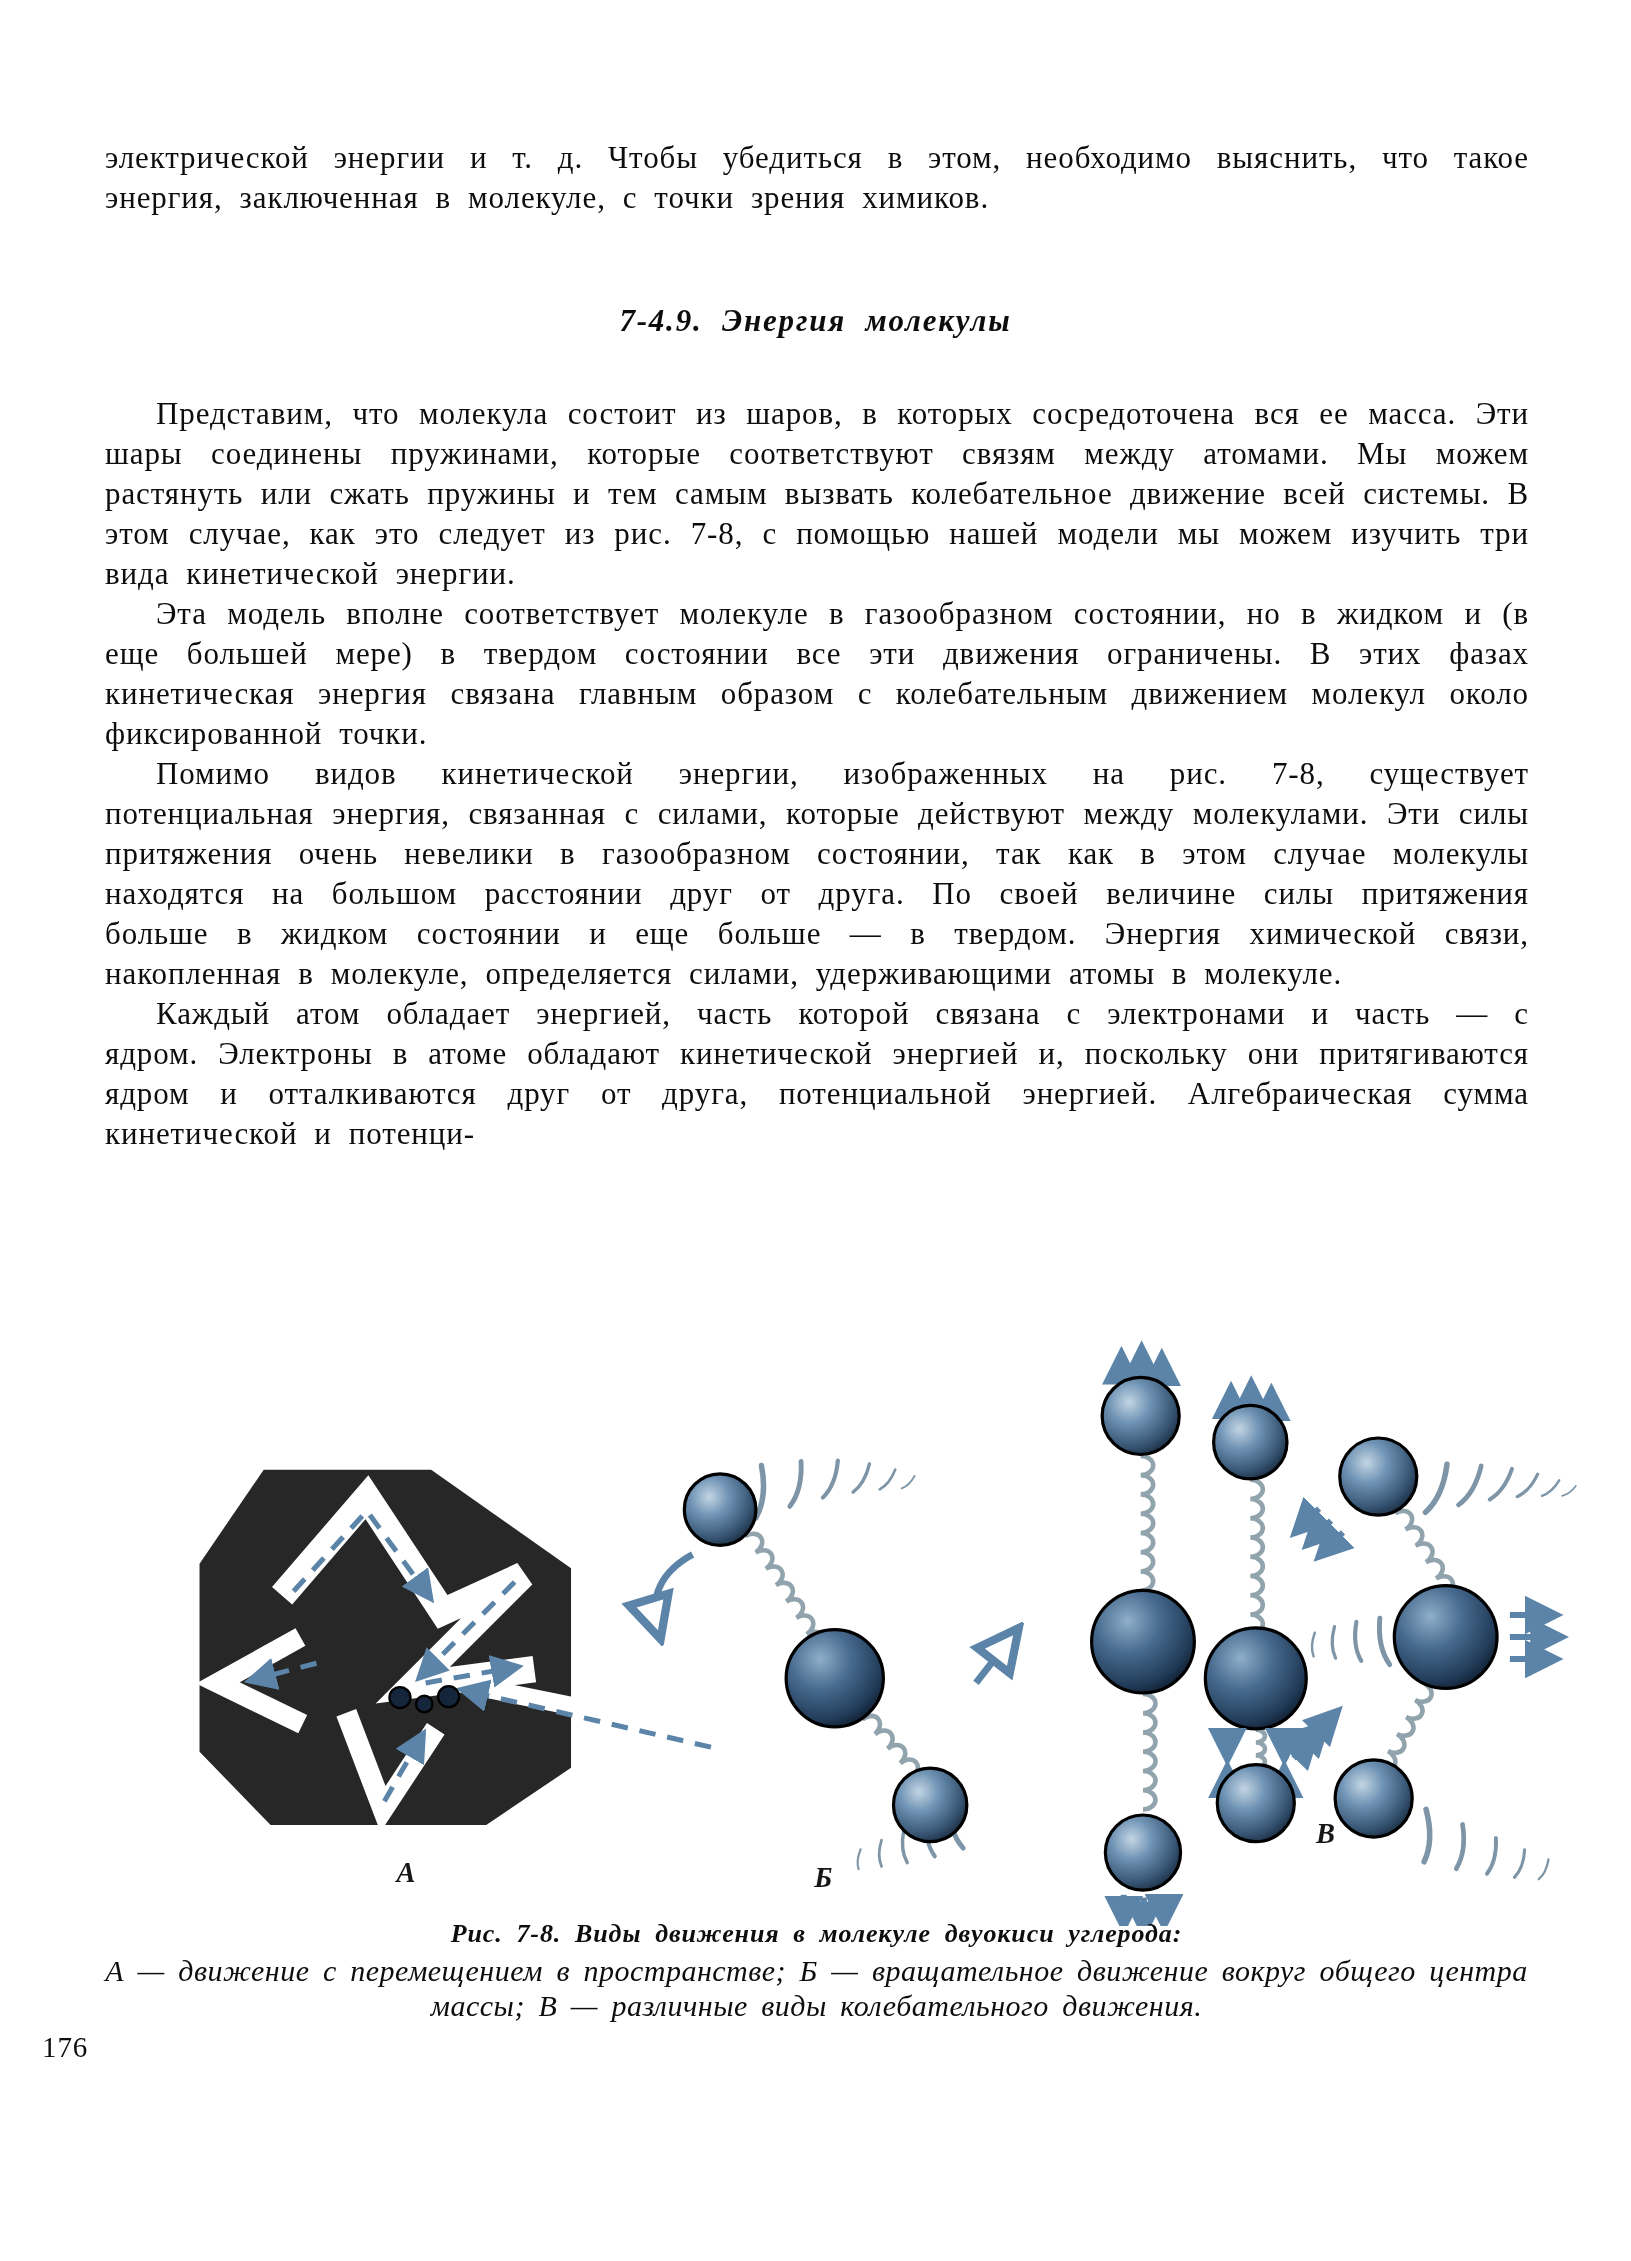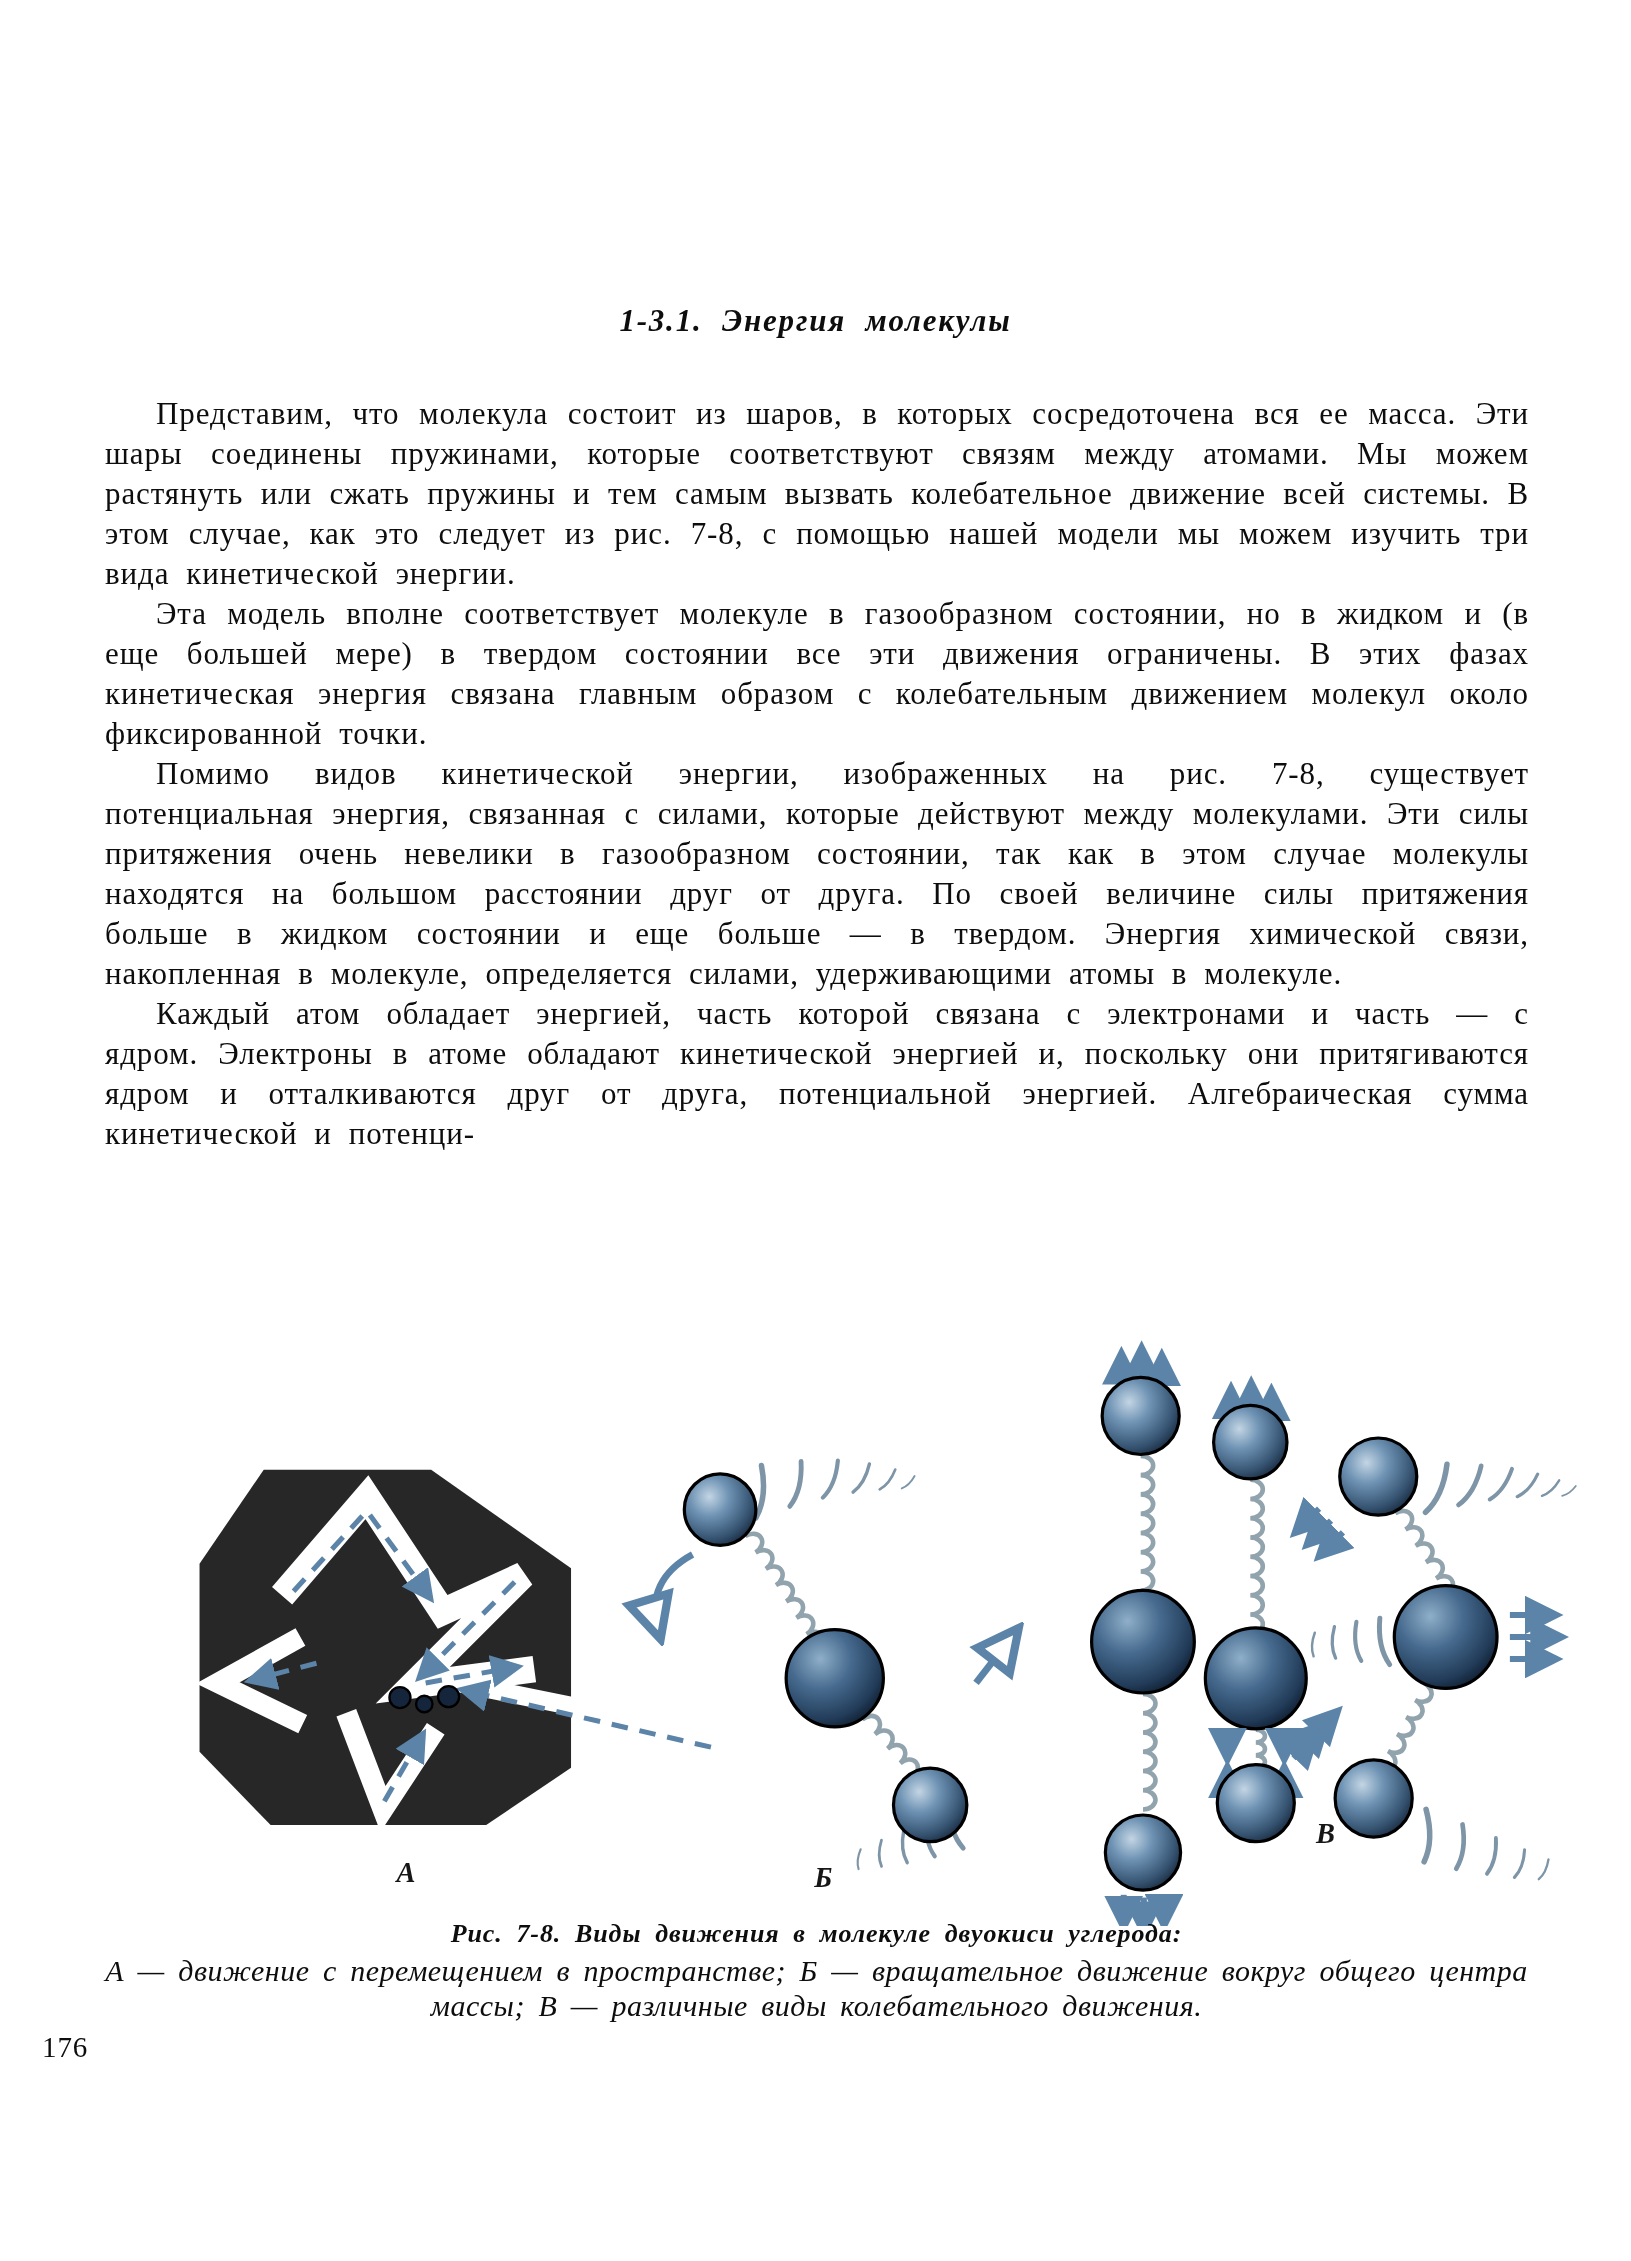--- a/index.html
+++ b/index.html
@@ -58,22 +58,25 @@
     font-family:"Liberation Serif", serif;
     font-size:62px;font-style:italic;font-weight:bold;fill:#161616;
     text-anchor:middle;
   }
 </style>
 </head>
 <body>
 
 <div class="page">
 
-
-  <div class="heading">1-3.1. Энергия молекулы</div>
+  <div class="bodytext" style="top:138px;">
+    <p class="no-indent">электрической энергии и т. д. Чтобы убедиться в этом, необходимо выяснить, что такое энергия, заключенная в молекуле, с точки зрения химиков.</p>
+  </div>
+
+  <div class="heading">7-4.9. Энергия молекулы</div>
 
   <div class="bodytext" style="top:394px;">
     <p>Представим, что молекула состоит из шаров, в которых сосредоточена вся ее масса. Эти шары соединены пружинами, которые соответствуют связям между атомами. Мы можем растянуть или сжать пружины и тем самым вызвать колебательное движение всей системы. В этом случае, как это следует из рис. 7-8, с помощью нашей модели мы можем изучить три вида кинетической энергии.</p>
     <p>Эта модель вполне соответствует молекуле в газообразном состоянии, но в жидком и (в еще большей мере) в твердом состоянии все эти движения ограничены. В этих фазах кинетическая энергия связана главным образом с колебательным движением молекул около фиксированной точки.</p>
     <p>Помимо видов кинетической энергии, изображенных на рис. 7-8, существует потенциальная энергия, связанная с силами, которые действуют между молекулами. Эти силы притяжения очень невелики в газообразном состоянии, так как в этом случае молекулы находятся на большом расстоянии друг от друга. По своей величине силы притяжения больше в жидком состоянии и еще больше — в твердом. Энергия химической связи, накопленная в молекуле, определяется силами, удерживающими атомы в молекуле.</p>
     <p>Каждый атом обладает энергией, часть которой связана с электронами и часть — с ядром. Электроны в атоме обладают кинетической энергией и, поскольку они притягиваются ядром и отталкиваются друг от друга, потенциальной энергией. Алгебраическая сумма кинетической и потенци-</p>
   </div>
 
   <svg class="figure" width="1631" height="610" viewBox="0 0 3556 1330">
     <defs>

